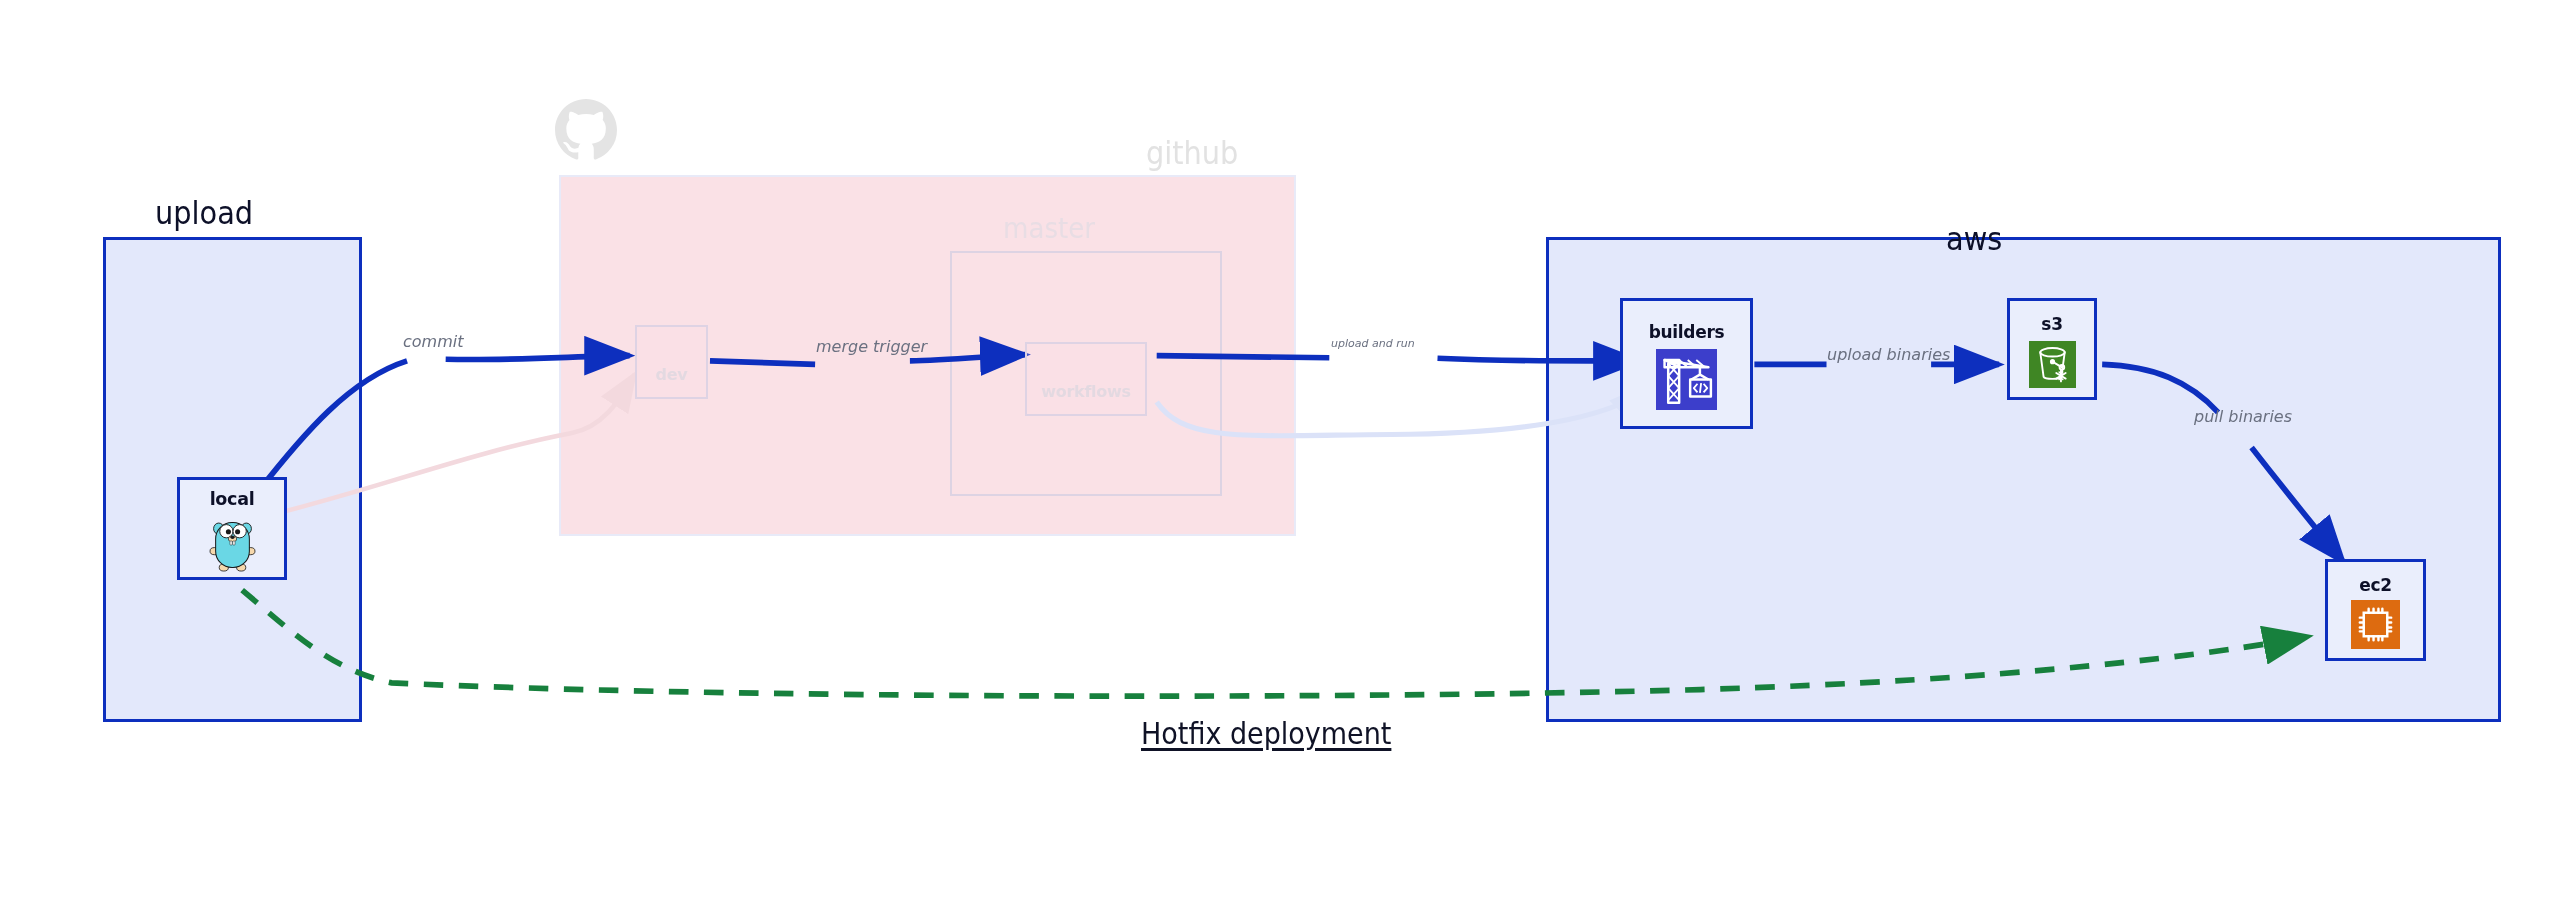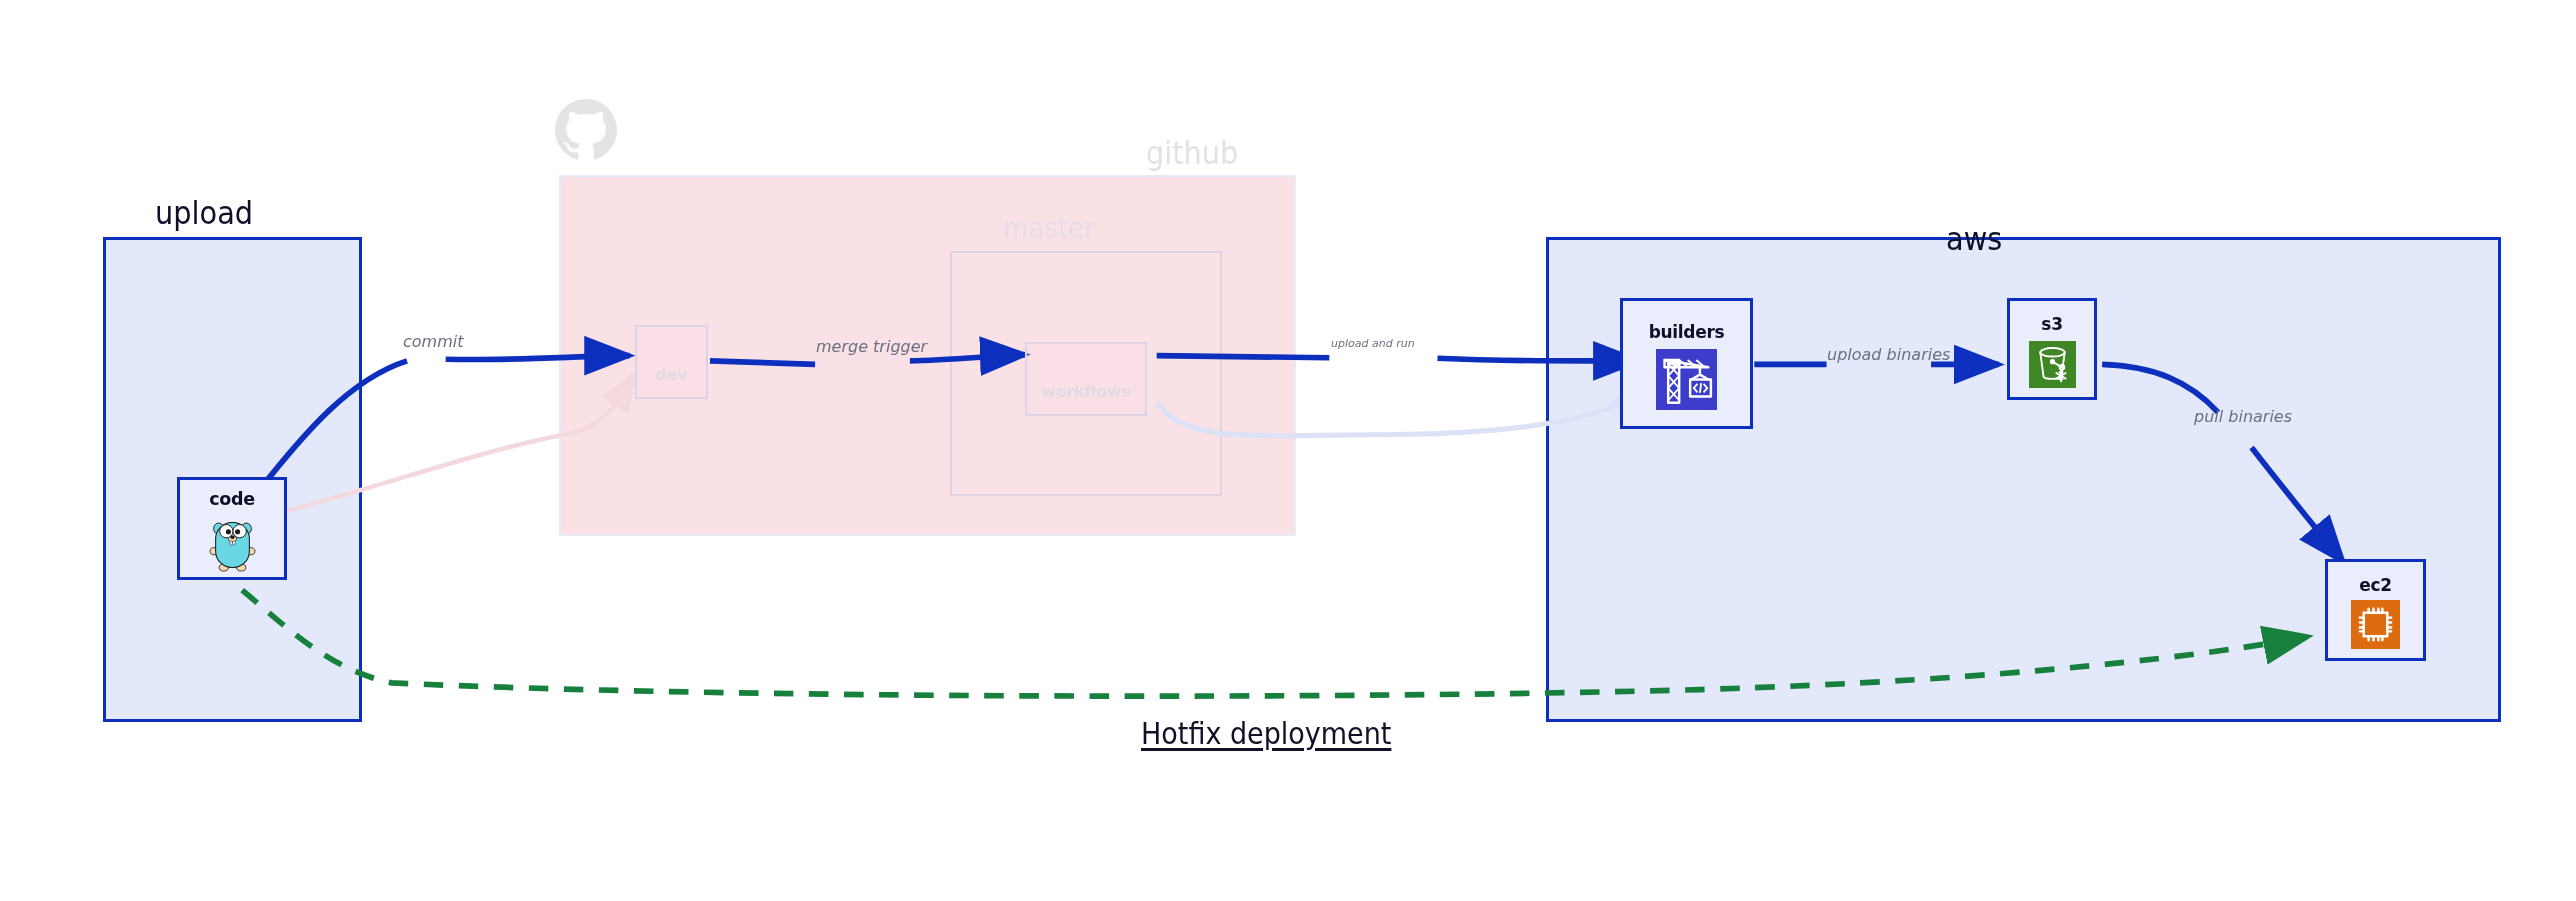--- a/index.html
+++ b/index.html
@@ -127,21 +127,21 @@
 
     <path d="M 4080 707 C 4180 710, 4250 740, 4305 800" fill="none" stroke="#0d2fbe" stroke-width="11"></path>
     <path d="M 4370 868 C 4430 945, 4490 1020, 4548 1090" fill="none" stroke="#0d2fbe" stroke-width="11" marker-end="url(#arrow-blue)"></path>
 
     <path d="M 470 1145 C 560 1220, 640 1300, 760 1325
              C 1400 1355, 2600 1358, 3300 1338
              C 3900 1320, 4300 1270, 4480 1235" fill="none" stroke="#17803d" stroke-width="11" stroke-dasharray="38 30" stroke-linecap="butt" marker-end="url(#arrow-green)"></path>
   </svg>
 
   <div class="node" style="left:177px;top:477px;width:110px;height:103px;">
-    <div class="node-label" style="font-size:17.5px;">code</div>
+    <div class="node-label" style="font-size:17.5px;">local</div>
     <div class="node-icon">
       <svg width="47" height="56" viewBox="0 0 92 108">
 
         <ellipse cx="11" cy="68" rx="9" ry="7" fill="#f6d8ac" stroke="#1a1a1a" stroke-width="1.6"></ellipse>
         <ellipse cx="81" cy="68" rx="9" ry="7" fill="#f6d8ac" stroke="#1a1a1a" stroke-width="1.6"></ellipse>
 
         <ellipse cx="29" cy="100" rx="9" ry="7" fill="#f6d8ac" stroke="#1a1a1a" stroke-width="1.6"></ellipse>
         <ellipse cx="63" cy="100" rx="9" ry="7" fill="#f6d8ac" stroke="#1a1a1a" stroke-width="1.6"></ellipse>
 
         <ellipse cx="19" cy="24" rx="10" ry="11" fill="#6ad7e5" stroke="#1a1a1a" stroke-width="1.8"></ellipse>

